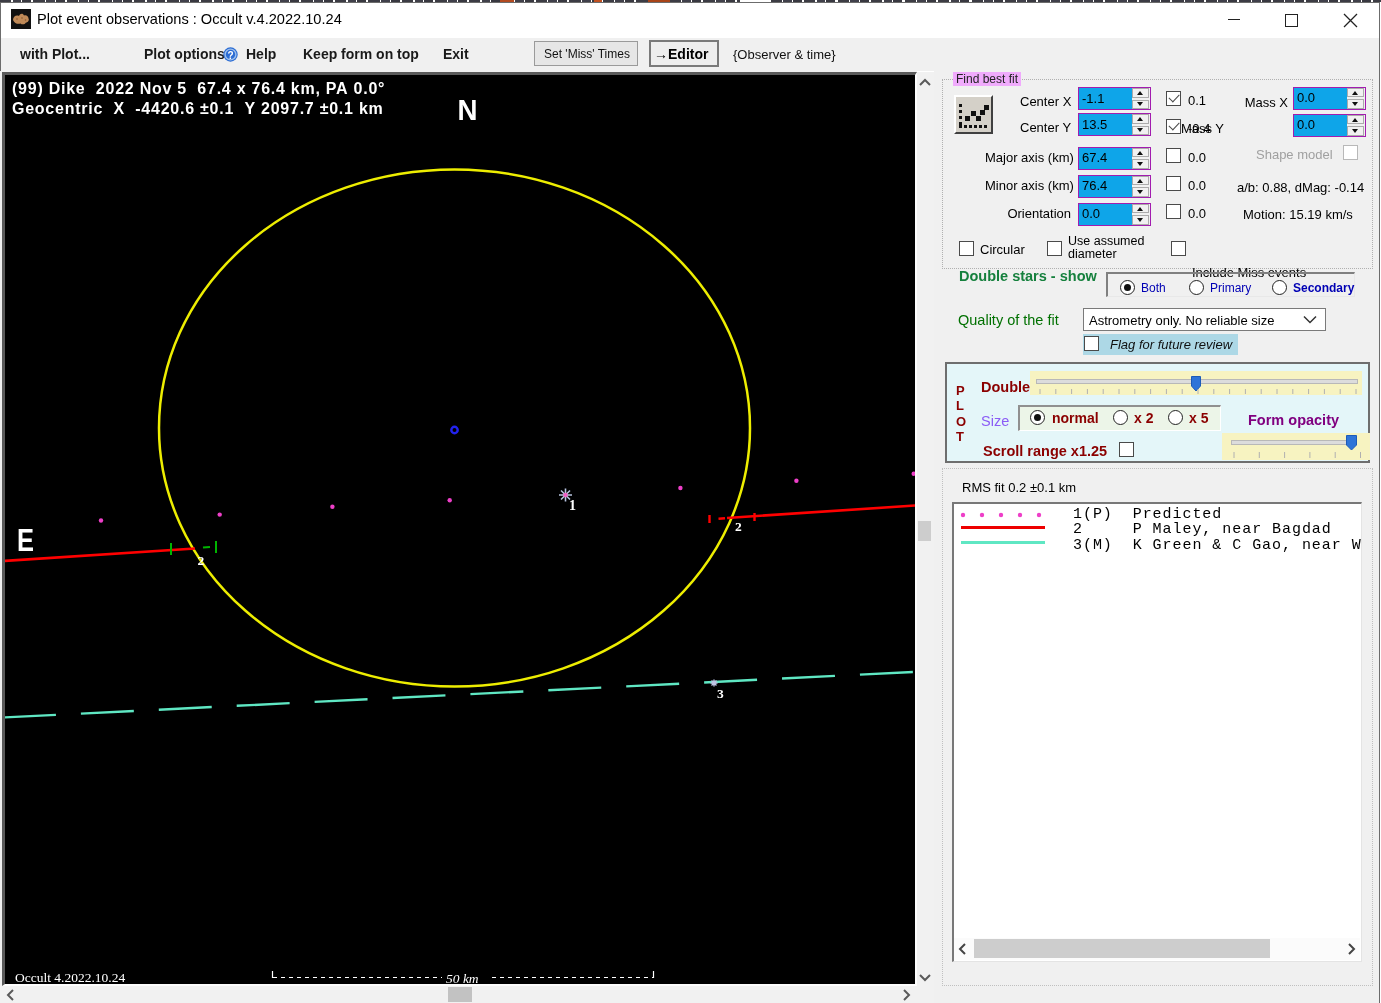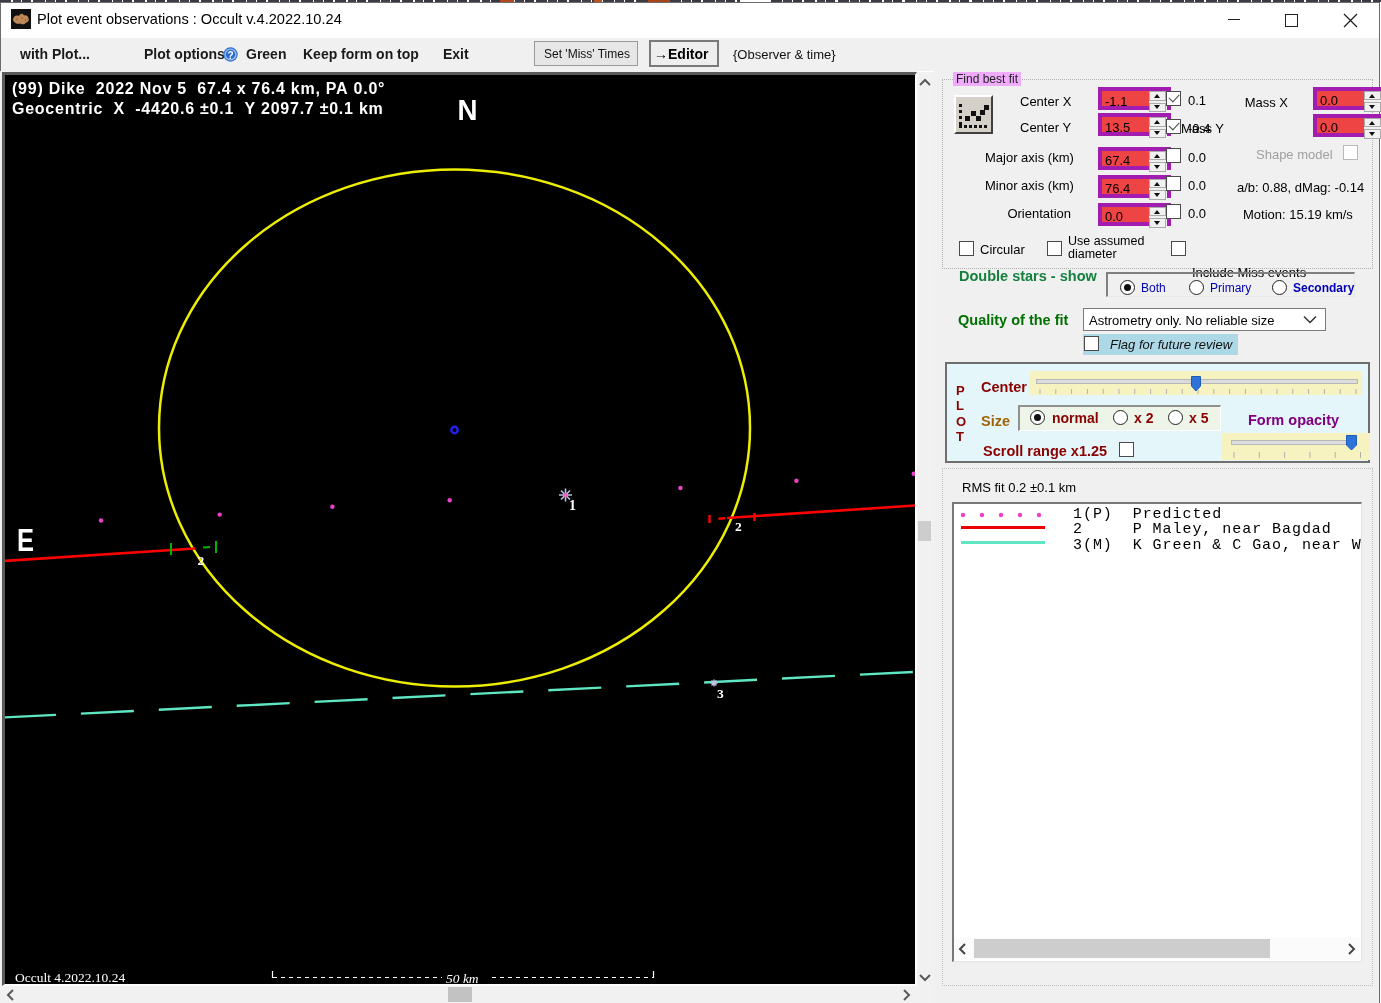--- a/index.html
+++ b/index.html
@@ -1,21 +1,21 @@
 <!DOCTYPE html>
 <html><head>
 <meta charset="utf-8">
 <style>
 html,body{margin:0;padding:0;}
 body{width:1381px;height:1003px;position:relative;overflow:hidden;
  font-family:"Liberation Sans",sans-serif;background:#fff;}
 .abs{position:absolute;}
 .lbl{position:absolute;font-size:13px;color:#000;white-space:nowrap;}
 .cb{position:absolute;width:13px;height:13px;background:#fff;border:1.5px solid #4a4a4a;}
-.spin{position:absolute;width:73px;height:23px;border:4px solid #a21caf;background:#ef4444;box-sizing:border-box;margin-left:20px;}
+.spin{position:absolute;width:73px;height:23px;border:1px solid #a21caf;background:#0ea5e9;box-sizing:border-box;}
 .spin .val{position:absolute;left:3px;top:2.5px;font-size:13px;}
 .spin .btns{position:absolute;right:0;top:0;width:18px;height:21px;background:#f0f0f0;}
 .spin .btns::before{content:"";position:absolute;left:0;top:0;width:17px;height:9.5px;border:1px solid #ababab;box-sizing:border-box;background:#f1f1f1;}
 .spin .btns::after{content:"";position:absolute;left:0;bottom:0;width:17px;height:9.5px;border:1px solid #ababab;box-sizing:border-box;background:#f1f1f1;}
 .spin .up{position:absolute;z-index:2;left:5px;top:3px;width:0;height:0;border-left:3.5px solid transparent;border-right:3.5px solid transparent;border-bottom:4.5px solid #101010;}
 .spin .dn{position:absolute;z-index:2;left:5px;bottom:3px;width:0;height:0;border-left:3.5px solid transparent;border-right:3.5px solid transparent;border-top:4.5px solid #101010;}
 .radio{position:absolute;width:13px;height:13px;border:1px solid #222;border-radius:50%;background:#fff;}
 .radio.sel::after{content:"";position:absolute;left:3px;top:3px;width:7px;height:7px;border-radius:50%;background:#111;}
 .check::after{content:"";position:absolute;left:1.5px;top:2px;width:8.5px;height:4.5px;border-left:1.8px solid #4a4a4a;border-bottom:1.8px solid #4a4a4a;transform:rotate(-47deg);}
 </style>
@@ -52,21 +52,21 @@
 <div class="abs" id="menubar" style="left:0;top:44px;height:22px;font-size:14px;font-weight:bold;color:#1a1a1a;">
   <span class="abs" style="left:20px;top:2px;white-space:nowrap;">with Plot...</span>
   <span class="abs" style="left:112px;top:2px;white-space:nowrap;margin-left:32px;">Plot options...</span>
   <span class="abs" style="left:223px;top:3px;">
       <svg width="15" height="15" style="display:block">
         <circle cx="7.5" cy="7.5" r="7.2" fill="#2b6cd4"></circle>
         <circle cx="7.5" cy="7.5" r="5.4" fill="none" stroke="#9fc0ea" stroke-width="1.4"></circle>
         <text x="7.5" y="11.5" font-size="10" font-weight="bold" fill="#fff" text-anchor="middle">?</text>
       </svg>
     </span>
-  <span class="abs" style="left:246px;top:2px;">Green</span>
+  <span class="abs" style="left:246px;top:2px;">Help</span>
   <span class="abs" style="left:303px;top:2px;white-space:nowrap;">Keep form on top</span>
   <span class="abs" style="left:443px;top:2px;">Exit</span>
 </div>
 <div class="abs" style="left:534px;top:41px;width:104px;height:25px;background:#e6e6e6;border:1px solid #9a9a9a;box-sizing:border-box;"></div>
 <div class="abs" style="left:544px;top:47px;font-size:12px;color:#111;">Set 'Miss' Times</div>
 <div class="abs" style="left:649px;top:40px;width:70px;height:27px;background:#eee;border:2px solid #7a7a7a;box-sizing:border-box;"></div>
 <div class="abs" style="left:654px;top:46px;font-size:14px;font-weight:bold;color:#000;">→Editor</div>
 <div class="abs" style="left:733px;top:47px;font-size:13px;color:#111;">{Observer &amp; time}</div>
 
 <div class="abs" style="left:0;top:71px;width:917px;height:915px;background:#f0f0f0;"></div>
@@ -259,45 +259,45 @@
 
 <div class="lbl" style="left:959px;top:268px;font-size:14.5px;font-weight:bold;color:#15803d;">Double stars - show</div>
 <div class="abs" style="left:1106px;top:272px;width:249px;height:25px;border-top:2px solid #808080;border-left:2px solid #808080;border-right:1px solid #e8e8e8;border-bottom:1px solid #e8e8e8;box-sizing:border-box;"></div>
 <div class="radio sel" style="left:1120px;top:280px;"></div>
 <div class="lbl" style="left:1141px;top:281px;font-size:12px;color:#0000b4;">Both</div>
 <div class="radio" style="left:1189px;top:280px;"></div>
 <div class="lbl" style="left:1210px;top:281px;font-size:12px;color:#0000b4;">Primary</div>
 <div class="radio" style="left:1272px;top:280px;"></div>
 <div class="lbl" style="left:1293px;top:281px;font-size:12px;color:#0000b4;font-weight:bold;">Secondary</div>
 
-<div class="lbl" style="left:958px;top:312px;font-size:14.5px;font-weight:bold;color:#007000;text-align:right;">Quality of the fit</div>
+<div class="lbl" style="left:958px;top:312px;font-size:14.5px;font-weight:normal;color:#007000;text-align:right;">Quality of the fit</div>
 <div class="abs" style="left:1083px;top:308px;width:243px;height:23px;border:1px solid #7a7a7a;background:#fff;box-sizing:border-box;"></div>
 <div class="lbl" style="left:1089px;top:312.5px;font-size:13px;">Astrometry only. No reliable size</div>
 <svg class="abs" style="left:1303px;top:315px;" width="14" height="9">
     <path d="M1 1.5 L7 7.5 L13 1.5" fill="none" stroke="#333" stroke-width="1.5"></path>
   </svg>
 
 <div class="abs" style="left:1083px;top:334px;width:155px;height:21px;background:#add8e6;"></div>
 <div class="cb" style="left:1084px;top:336px;background:#fff;"></div>
 <div class="lbl" style="left:1110px;top:337px;font-size:13px;font-style:italic;color:#101010;">Flag for future review</div>
 
 <div class="abs" style="left:945px;top:362px;width:425px;height:101px;background:#e4f6f9;border:2px solid #6e6e6e;box-sizing:border-box;"></div>
 <div class="lbl" style="left:956px;top:383px;font-size:13px;font-weight:bold;color:#8b0000;line-height:15.4px;">P<br>L<br>O<br>T</div>
-<div class="lbl" style="left:981px;top:379px;font-size:14.5px;font-weight:bold;color:#8b0000;">Center</div>
+<div class="lbl" style="left:981px;top:379px;font-size:14.5px;font-weight:bold;color:#8b0000;">Double</div>
 <div class="abs" style="left:1030px;top:371px;width:332px;height:24px;background:#f7f3c1;"></div>
 <div class="abs" style="left:1036px;top:379px;width:322px;height:5px;background:#dcdcdc;border:1px solid #b8b8b8;box-sizing:border-box;"></div>
 <svg class="abs" style="left:1191px;top:376px;" width="10" height="16">
     <path d="M0.5 0.5 L9.5 0.5 L9.5 10 L5 15 L0.5 10 Z" fill="#2e74d8" stroke="#1d5bb8"></path>
   </svg>
 <svg class="abs" style="left:1038px;top:388px;" width="322" height="8">
 <g stroke="#b0b0b0" stroke-width="1">
       <path d="M2.0 1 L2.0 6 M17.8 1 L17.8 6 M33.6 1 L33.6 6 M49.4 1 L49.4 6 M65.2 1 L65.2 6 M81.0 1 L81.0 6 M96.8 1 L96.8 6 M112.6 1 L112.6 6 M128.4 1 L128.4 6 M144.2 1 L144.2 6 M160.0 1 L160.0 6 M175.8 1 L175.8 6 M191.6 1 L191.6 6 M207.4 1 L207.4 6 M223.2 1 L223.2 6 M239.0 1 L239.0 6 M254.8 1 L254.8 6 M270.6 1 L270.6 6 M286.4 1 L286.4 6 M302.2 1 L302.2 6 M318.0 1 L318.0 6"></path>
     </g>
   </svg>
-<div class="lbl" style="left:981px;top:413px;font-size:14.5px;font-weight:bold;color:#a16207;">Size</div>
+<div class="lbl" style="left:981px;top:413px;font-size:14.5px;font-weight:normal;color:#8b5cf6;">Size</div>
 <div class="abs" style="left:1018px;top:405px;width:203px;height:26px;background:#ecf5e8;border-top:2px solid #909090;border-left:2px solid #909090;border-right:1px solid #fff;border-bottom:1px solid #fff;box-sizing:border-box;"></div>
 <div class="radio sel" style="left:1030px;top:410px;"></div>
 <div class="lbl" style="left:1052px;top:410px;font-size:14px;font-weight:bold;color:#8b0000;">normal</div>
 <div class="radio" style="left:1113px;top:410px;"></div>
 <div class="lbl" style="left:1134px;top:410px;font-size:14px;font-weight:bold;color:#8b0000;">x 2</div>
 <div class="radio" style="left:1168px;top:410px;"></div>
 <div class="lbl" style="left:1189px;top:410px;font-size:14px;font-weight:bold;color:#8b0000;">x 5</div>
 <div class="lbl" style="left:1248px;top:412px;font-size:14.5px;font-weight:bold;color:#800080;">Form opacity</div>
 <div class="lbl" style="left:983px;top:443px;font-size:14.5px;font-weight:bold;color:#8b0000;">Scroll range x1.25</div>
 <div class="cb" style="left:1119px;top:442px;"></div>

